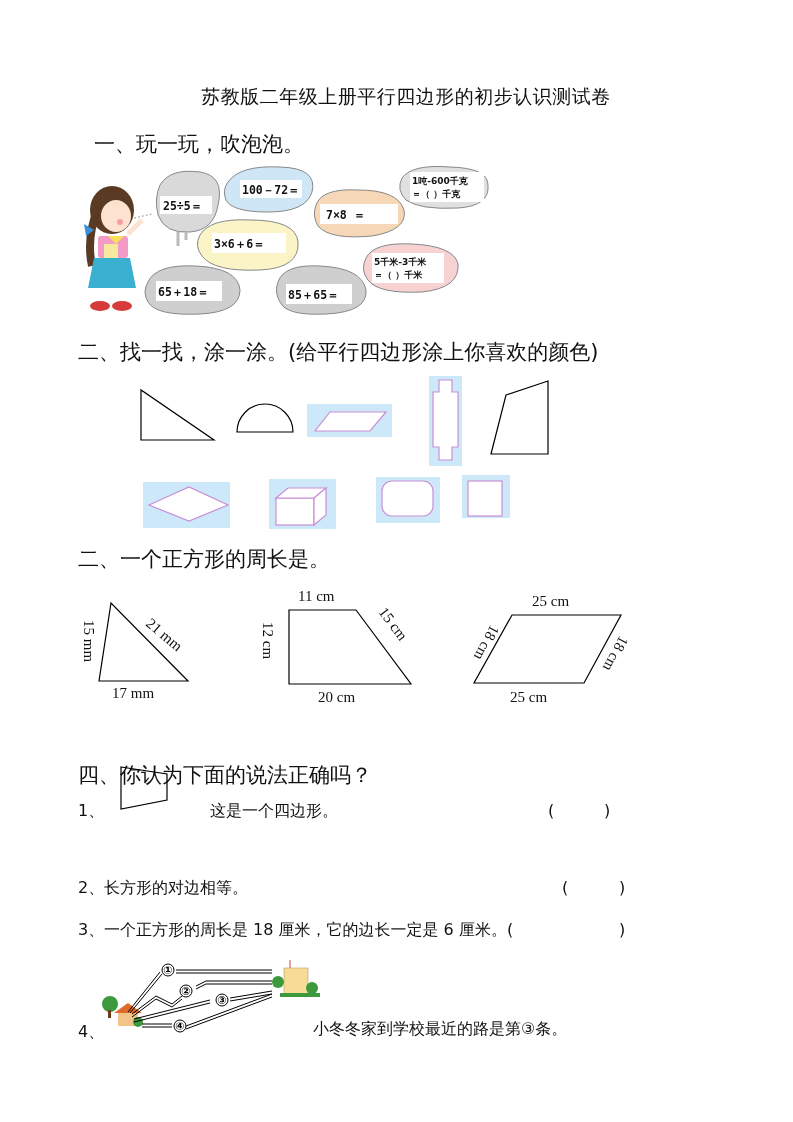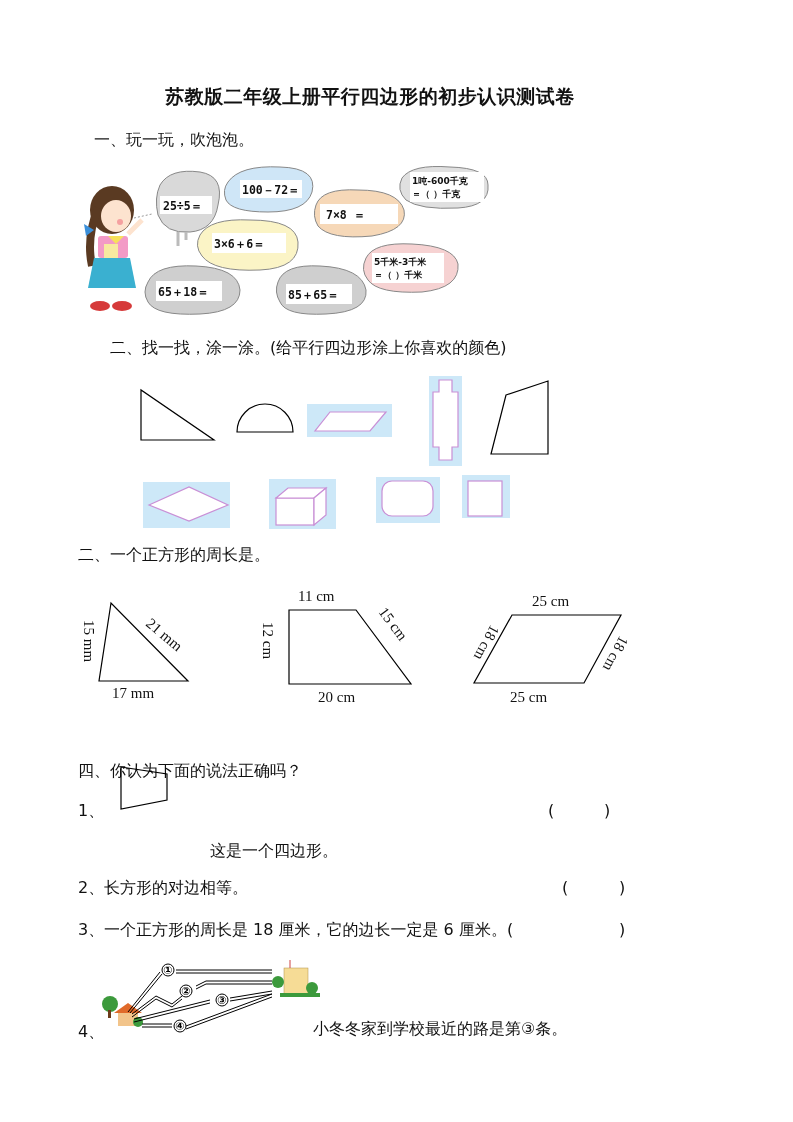--- a/index.html
+++ b/index.html
@@ -1,20 +1,20 @@
 <!DOCTYPE html>
 <html><head>
 <meta charset="utf-8">
 <style>
   html, body { margin: 0; padding: 0; background: #ffffff; }
   body { width: 793px; height: 1122px; position: relative; overflow: hidden;
          font-family: "DejaVu Sans", "Liberation Sans", sans-serif; color: #111; }
   .abs { position: absolute; }
-  .title { left: 0; width: 740px; top: 84px; text-align: center; font-size: 19px; font-weight: bold; letter-spacing: 0.5px; }
-  .sec { font-size: 16px; white-space: nowrap; }
+  .title { left: 0; width: 740px; top: 84px; text-align: center; font-size: 19px; font-weight: normal; letter-spacing: 0.5px; padding-left: 36px; }
+  .sec { font-size: 21px; white-space: nowrap; }
   .txt { font-size: 16px; white-space: nowrap; }
   .paren { font-size: 16px; white-space: nowrap; }
   svg { position: absolute; overflow: visible; }
   .bubble-text { font-family: "DejaVu Sans Mono", "Liberation Mono", monospace; font-weight: bold; font-size: 11.5px; fill: #111; }
   .bubble-text-sm { font-family: "DejaVu Sans", sans-serif; font-weight: bold; font-size: 9px; fill: #111; }
   .serif-label { font-family: "Liberation Serif", "DejaVu Serif", serif; font-size: 15px; fill: #111; }
 </style>
 </head>
 <body>
 
@@ -87,21 +87,21 @@
     <text class="bubble-text" x="158" y="296">65＋18＝</text>
   </g>
 
   <g>
     <path d="M278 282 Q284 264 320 266 Q362 268 366 290 Q368 312 326 314 Q286 316 280 302 Q274 292 278 282 Z" fill="#cfcfcf" stroke="#888" stroke-width="1"></path>
     <rect x="286" y="284" width="66" height="20" fill="#fff"></rect>
     <text class="bubble-text" x="288" y="299">85＋65＝</text>
   </g>
 </svg>
 
-<div class="abs sec" style="left:78px; top:338px;margin-left:32px;">二、找一找，涂一涂。(给平行四边形涂上你喜欢的颜色)</div>
+<div class="abs sec" style="left:78px; top:338px;">二、找一找，涂一涂。(给平行四边形涂上你喜欢的颜色)</div>
 
 <svg style="left:0; top:0;" width="793" height="540">
 
   <polygon points="141,390 141,440 214,440" fill="none" stroke="#000" stroke-width="1.2"></polygon>
 
   <path d="M237,432 A28,28 0 0 1 293,432 Z" fill="none" stroke="#000" stroke-width="1.2"></path>
 
   <rect x="307" y="404" width="85" height="33" fill="#cde8f8"></rect>
   <polygon points="330,412 386,412 370,431 315,431" fill="#fff" stroke="#c98fd6" stroke-width="1.2"></polygon>
 
@@ -148,21 +148,21 @@
   <text class="serif-label" transform="translate(620,635) rotate(118)">18 cm</text>
   <text class="serif-label" x="510" y="702">25 cm</text>
 </svg>
 
 <div class="abs sec" style="left:78px; top:761px;">四、你认为下面的说法正确吗？</div>
 
 <div class="abs txt" style="left:78px; top:801px;">1、</div>
 <svg style="left:0; top:0;" width="200" height="820">
   <polygon points="121,767 167,774 167,800 121,809" fill="none" stroke="#000" stroke-width="1.2"></polygon>
 </svg>
-<div class="abs txt" style="left:210px; top:801px;margin-top:40px;">这是一个四边形。</div>
+<div class="abs txt" style="left:210px; top:801px;">这是一个四边形。</div>
 <div class="abs paren" style="left:548px; top:801px;">(</div>
 <div class="abs paren" style="left:604px; top:801px;">)</div>
 
 <div class="abs txt" style="left:78px; top:878px;">2、</div>
 <div class="abs txt" style="left:104px; top:878px;">长方形的对边相等。</div>
 <div class="abs paren" style="left:562px; top:878px;">(</div>
 <div class="abs paren" style="left:619px; top:878px;">)</div>
 
 <div class="abs txt" style="left:78px; top:920px;">3、</div>
 <div class="abs txt" style="left:104px; top:920px;">一个正方形的周长是 18 厘米，它的边长一定是 6 厘米。(</div>

